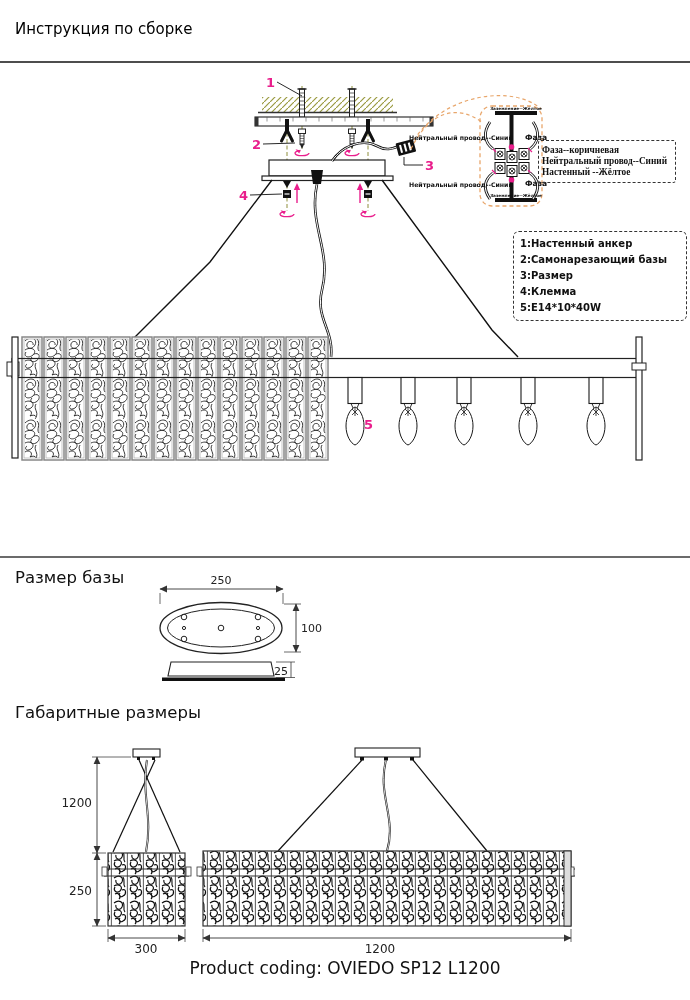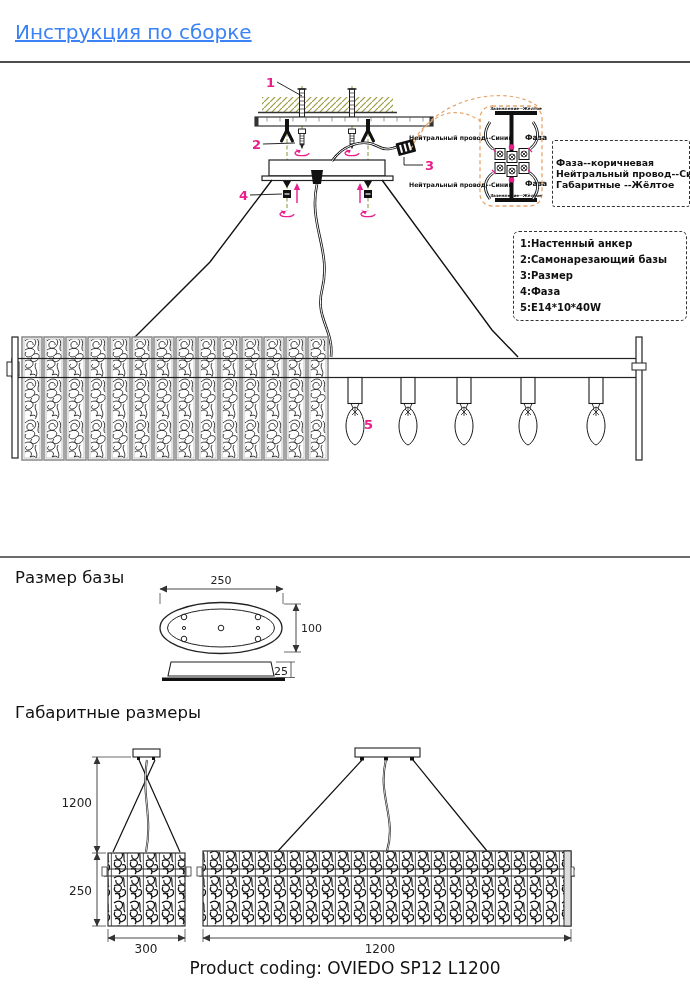--- a/index.html
+++ b/index.html
@@ -1,30 +1,30 @@
 <!DOCTYPE html>
 <html><head>
 <meta charset="utf-8">
 <style>
   html,body{margin:0;padding:0;background:#fff;}
   .page{position:relative;width:690px;height:1000px;background:#fff;overflow:hidden;
         font-family:"DejaVu Sans",sans-serif;color:#111;}
   svg{position:absolute;left:0;top:0;}
   .abs{position:absolute;}
-  .page-title{left:15px;top:20px;font-size:20px;color:#3b82f6;text-decoration:underline;}
+  .page-title{left:15px;top:20px;font-size:15px;color:#000000;}
   .sep{left:0;width:690px;height:2px;background:#4d4d4d;}
   .sep1{top:61px;}
   .sep2{top:556px;background:#6b6b6b;}
   .sec-title{left:15px;font-weight:normal;font-size:16.5px;}
   .t-base{top:568px;}
   .t-overall{top:703px;}
   .legend-box{left:513px;top:231px;width:160px;height:80px;border:1.6px dashed #333;
       border-radius:6px;padding:4px 6px;font-weight:bold;font-size:10px;line-height:16px;white-space:nowrap;}
-  .color-note{left:552px;top:140px;width:130px;border:1.4px dashed #333;border-radius:3px;
-      padding:16px 3px;font-weight:bold;font-size:9.3px;line-height:11px;white-space:nowrap;}
+  .color-note{left:538px;top:140px;width:130px;border:1.4px dashed #333;border-radius:3px;
+      padding:4px 3px;font-weight:bold;font-size:9.3px;line-height:11px;white-space:nowrap;font-family:Liberation Serif, serif;}
   .footer-code{left:0;top:958px;width:690px;text-align:center;font-size:17px;}
   text{font-family:"DejaVu Sans",sans-serif;}
   .num{fill:#E91E8C;font-weight:bold;font-size:13px;}
   .dim{fill:#222;font-size:11px;}
   .dimBig{fill:#222;font-size:12px;}
   .wlbl{fill:#111;font-weight:bold;font-size:6.2px;}
   .plbl{fill:#111;font-weight:bold;font-size:7.6px;}
   .glbl{fill:#111;font-weight:bold;font-size:4.2px;}
 </style>
 </head>
@@ -323,28 +323,28 @@
       <line x1="203" y1="929" x2="203" y2="942" stroke="#444" stroke-width="0.8"></line>
       <line x1="571" y1="929" x2="571" y2="942" stroke="#444" stroke-width="0.8"></line>
       <line x1="203" y1="938" x2="571" y2="938" stroke="#333" stroke-width="0.9" marker-start="url(#ar)" marker-end="url(#ar)"></line>
       <text x="380" y="953" text-anchor="middle" class="dimBig">1200</text>
     </g>
   </svg>
 
   <div class="abs color-note">
     <div>Фаза--коричневая</div>
     <div>Нейтральный провод--Синий</div>
-    <div>Габаритные --Жёлтое</div>
+    <div>Настенный --Жёлтое</div>
   </div>
 
   <div class="abs legend-box">
     <div>1:Настенный анкер</div>
     <div>2:Самонарезающий базы</div>
     <div>3:Размер</div>
-    <div>4:Фаза</div>
+    <div>4:Клемма</div>
     <div>5:E14*10*40W</div>
   </div>
 
   <div class="abs sec-title t-base">Размер базы</div>
   <div class="abs sec-title t-overall">Габаритные размеры</div>
   <div class="abs footer-code">Product coding: OVIEDO SP12 L1200</div>
 
 </div>
 
 </body></html>

